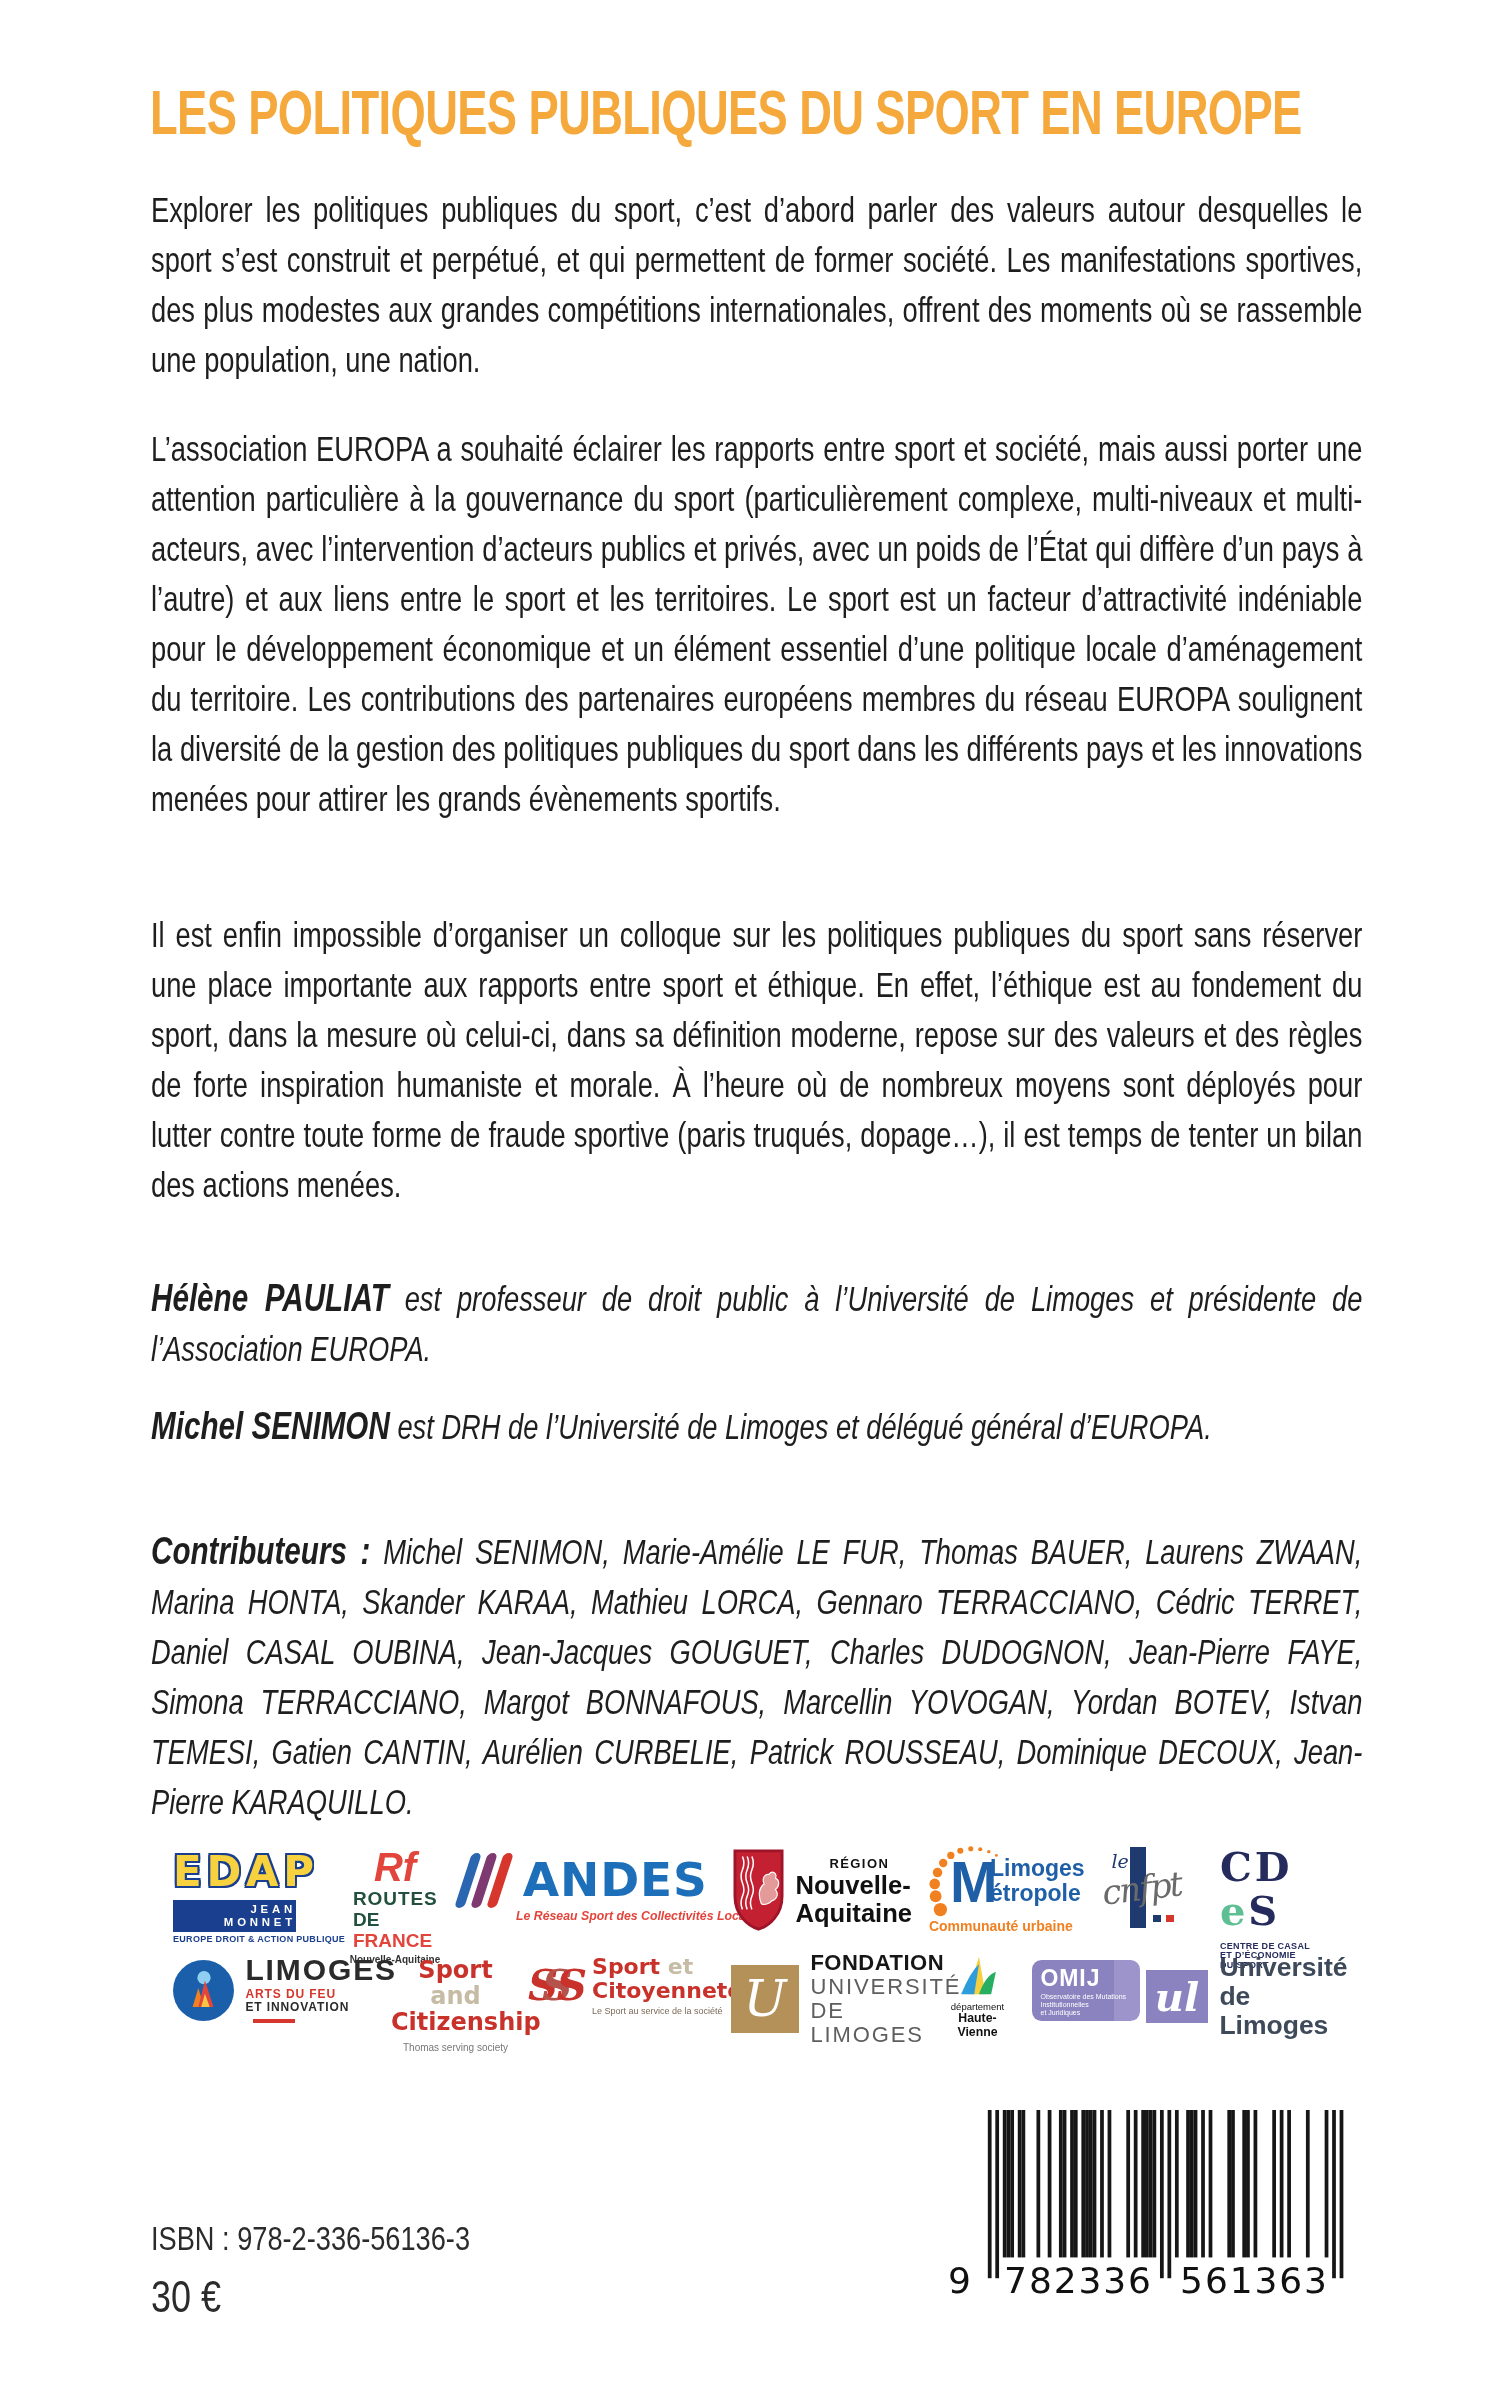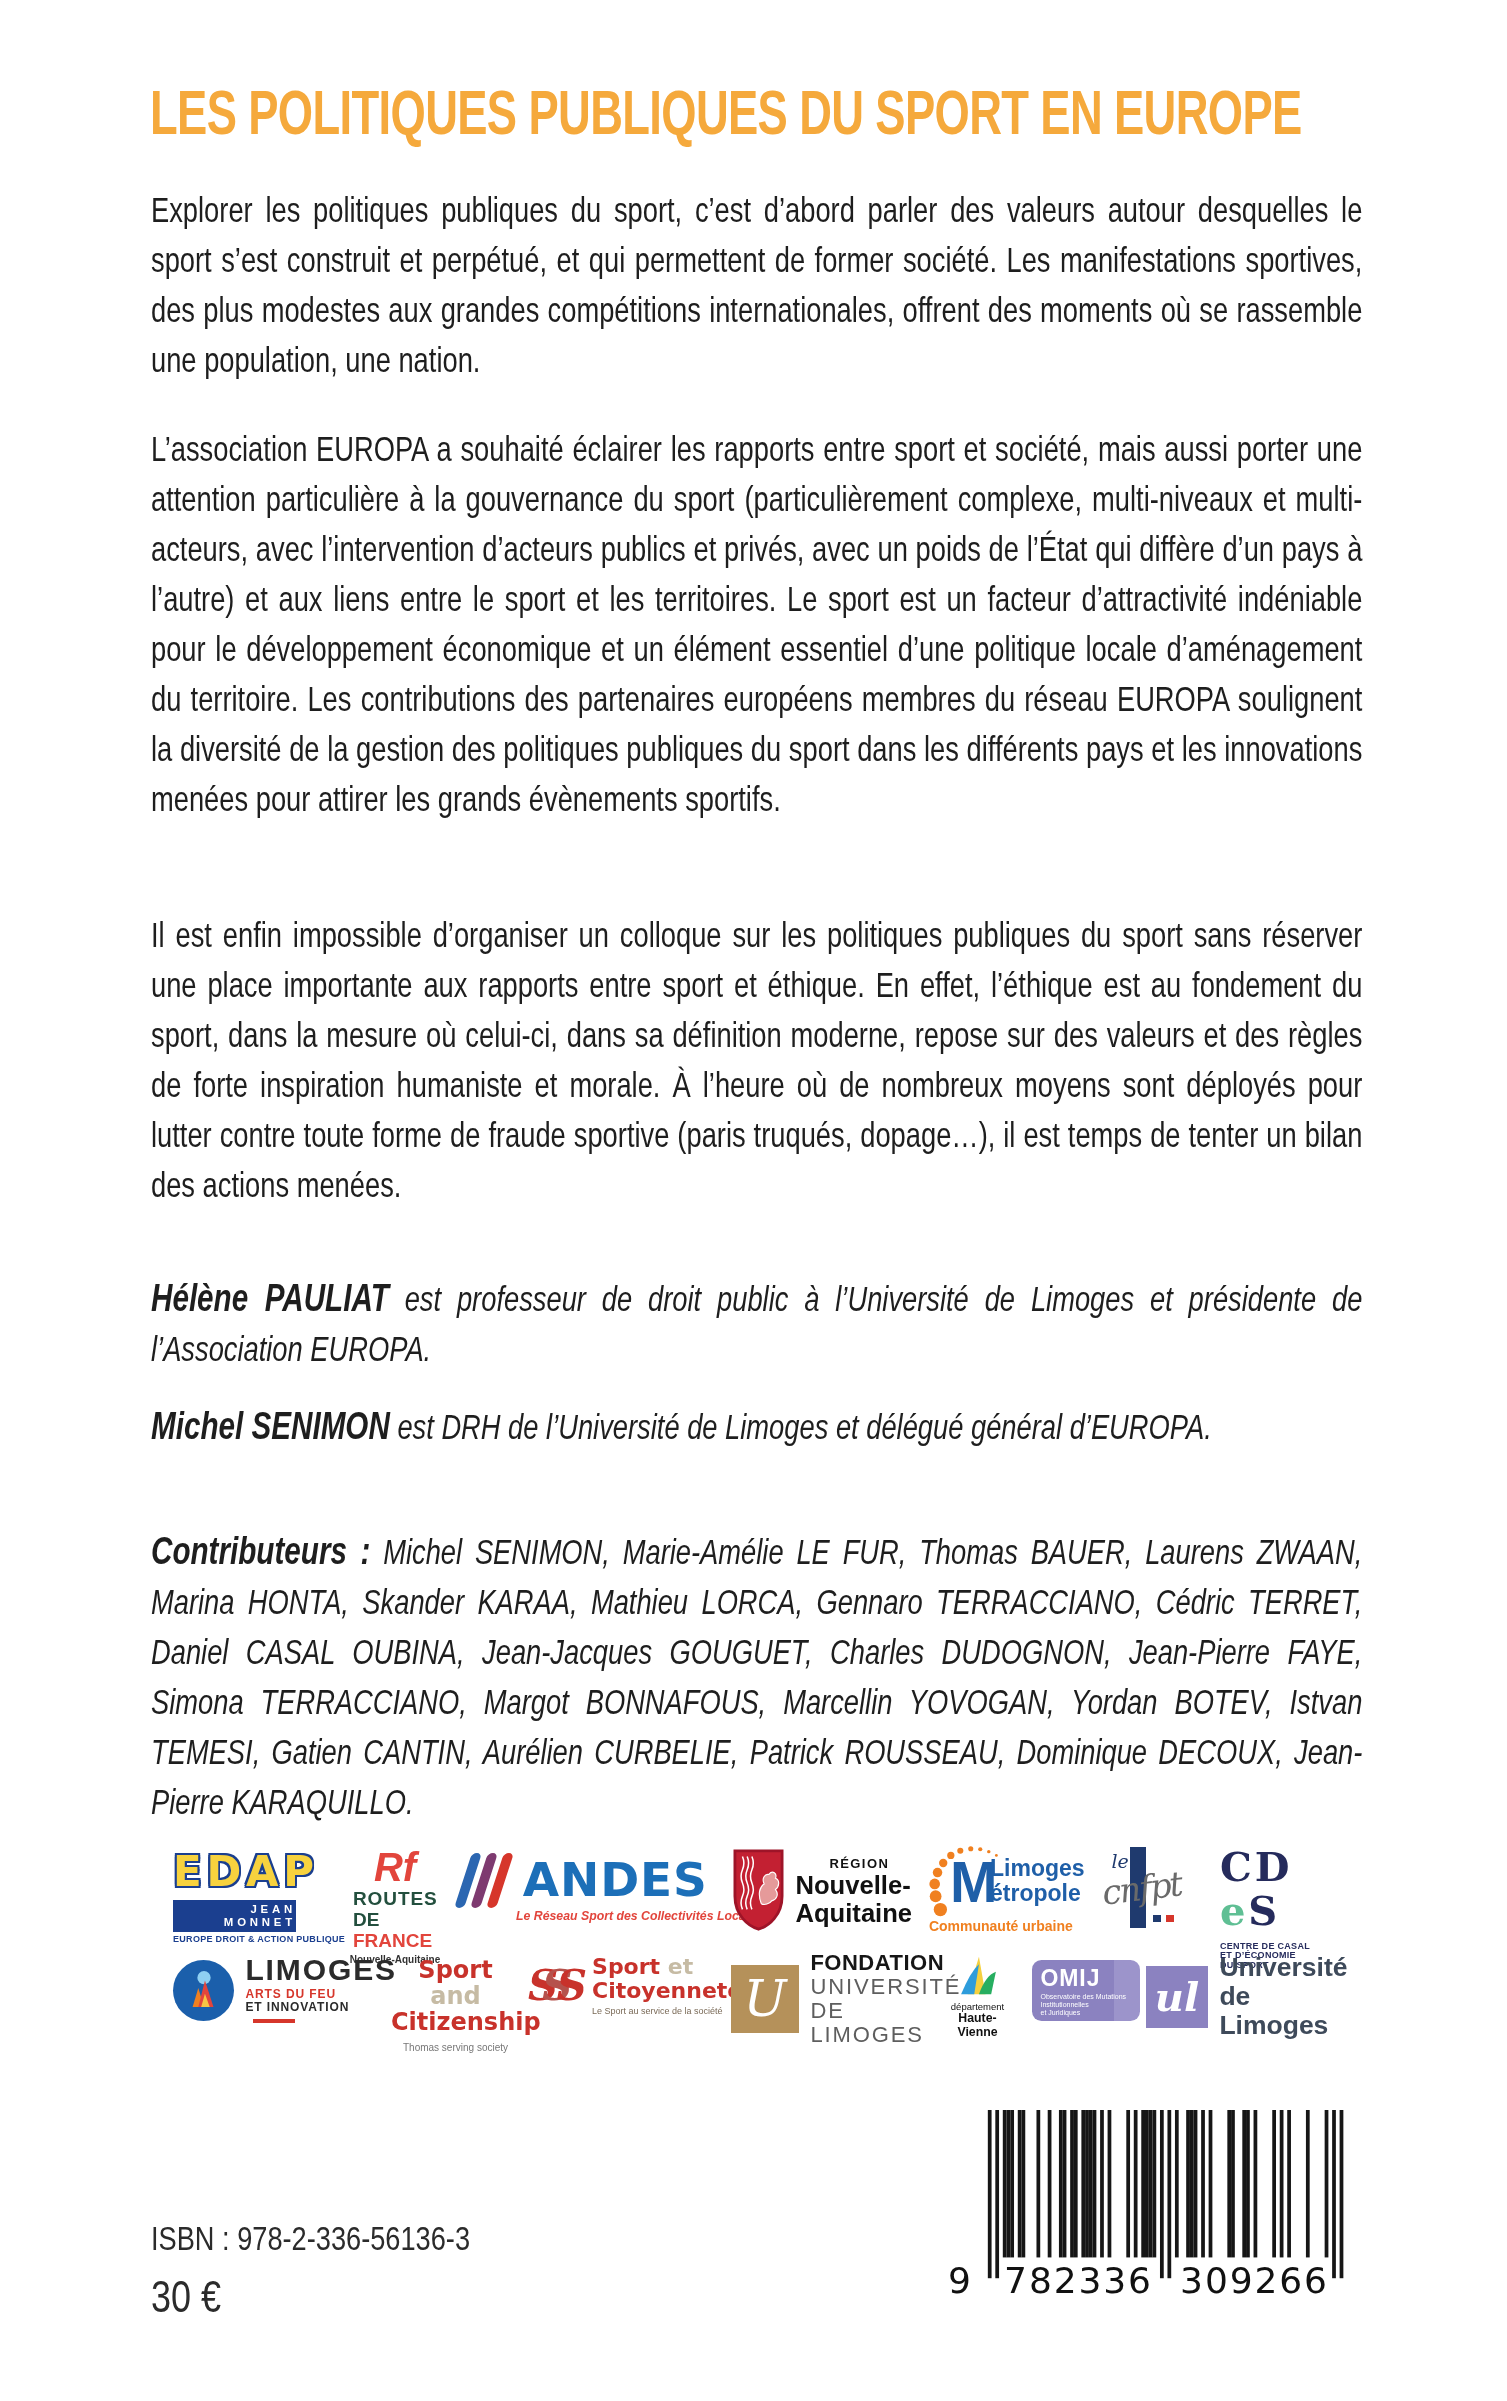--- a/index.html
+++ b/index.html
@@ -115,21 +115,21 @@
   .hv-sub2{font-size:12.3px;font-weight:800;color:#111}
 
   
   .omij{left:881px;top:11.4px;width:108px;height:61px;border-radius:9.5px;color:#fff;padding:5.7px 8.5px;box-sizing:border-box;
         background:linear-gradient(90deg,#8B82C0 76%,#9C94CB 76%)}
   .omij-word{font-size:23px;font-weight:900;letter-spacing:0.9px}
   .omij-sub{font-size:7px;line-height:1.3;margin-top:1.9px}
 
   
   .ul{left:995px;top:3.8px;width:199px;display:flex;align-items:center}
-  .ul-mark{width:62px;height:62px;background:#8B82C0;color:#fff;display:flex;align-items:center;justify-content:center;
+  .ul-mark{width:62px;height:53px;background:#8B82C0;color:#fff;display:flex;align-items:center;justify-content:center;
            font-family:"DejaVu Serif",serif;font-style:italic;font-weight:bold;font-size:40px;margin-right:11.4px;flex:0 0 auto}
   .ul-l1,.ul-l2{font-size:26.5px;font-weight:700;color:#3E4A5A}
 
   
   .isbn{position:absolute;left:151px;top:2219px;font-size:34px;color:#2b2b2b;transform:scaleX(0.8);transform-origin:0 0;white-space:nowrap}
   .price{position:absolute;left:151px;top:2271px;font-size:45px;color:#2b2b2b;transform:scaleX(0.8);transform-origin:0 0;white-space:nowrap}
 
   .barcode{position:absolute;left:980px;top:2110px;width:379px;height:203px}
   .barcode svg{position:absolute;left:0;top:0}
   .bd{position:absolute;font-family:"DejaVu Sans",sans-serif;font-size:36px;color:#111;top:150px}
@@ -357,17 +357,17 @@
         <rect x="308.95999999999987" y="0" width="3.96" height="156" fill="#161616"></rect>
         <rect x="316.8799999999998" y="0" width="3.96" height="156" fill="#161616"></rect>
         <rect x="324.7999999999998" y="0" width="3.96" height="156" fill="#161616"></rect>
         <rect x="344.5999999999997" y="0" width="3.96" height="156" fill="#161616"></rect>
         <rect x="364.3999999999996" y="0" width="3.96" height="156" fill="#161616"></rect>
         <rect x="372.31999999999954" y="0" width="3.96" height="178" fill="#161616"></rect>
         <rect x="380.2399999999995" y="0" width="3.96" height="178" fill="#161616"></rect>
       </svg>
     <span class="bd bd-left">9</span>
     <span class="bd bd-g1">782336</span>
-    <span class="bd bd-g2">309266</span>
+    <span class="bd bd-g2">561363</span>
   </div>
 
 </div>
 
 
 </body></html>

